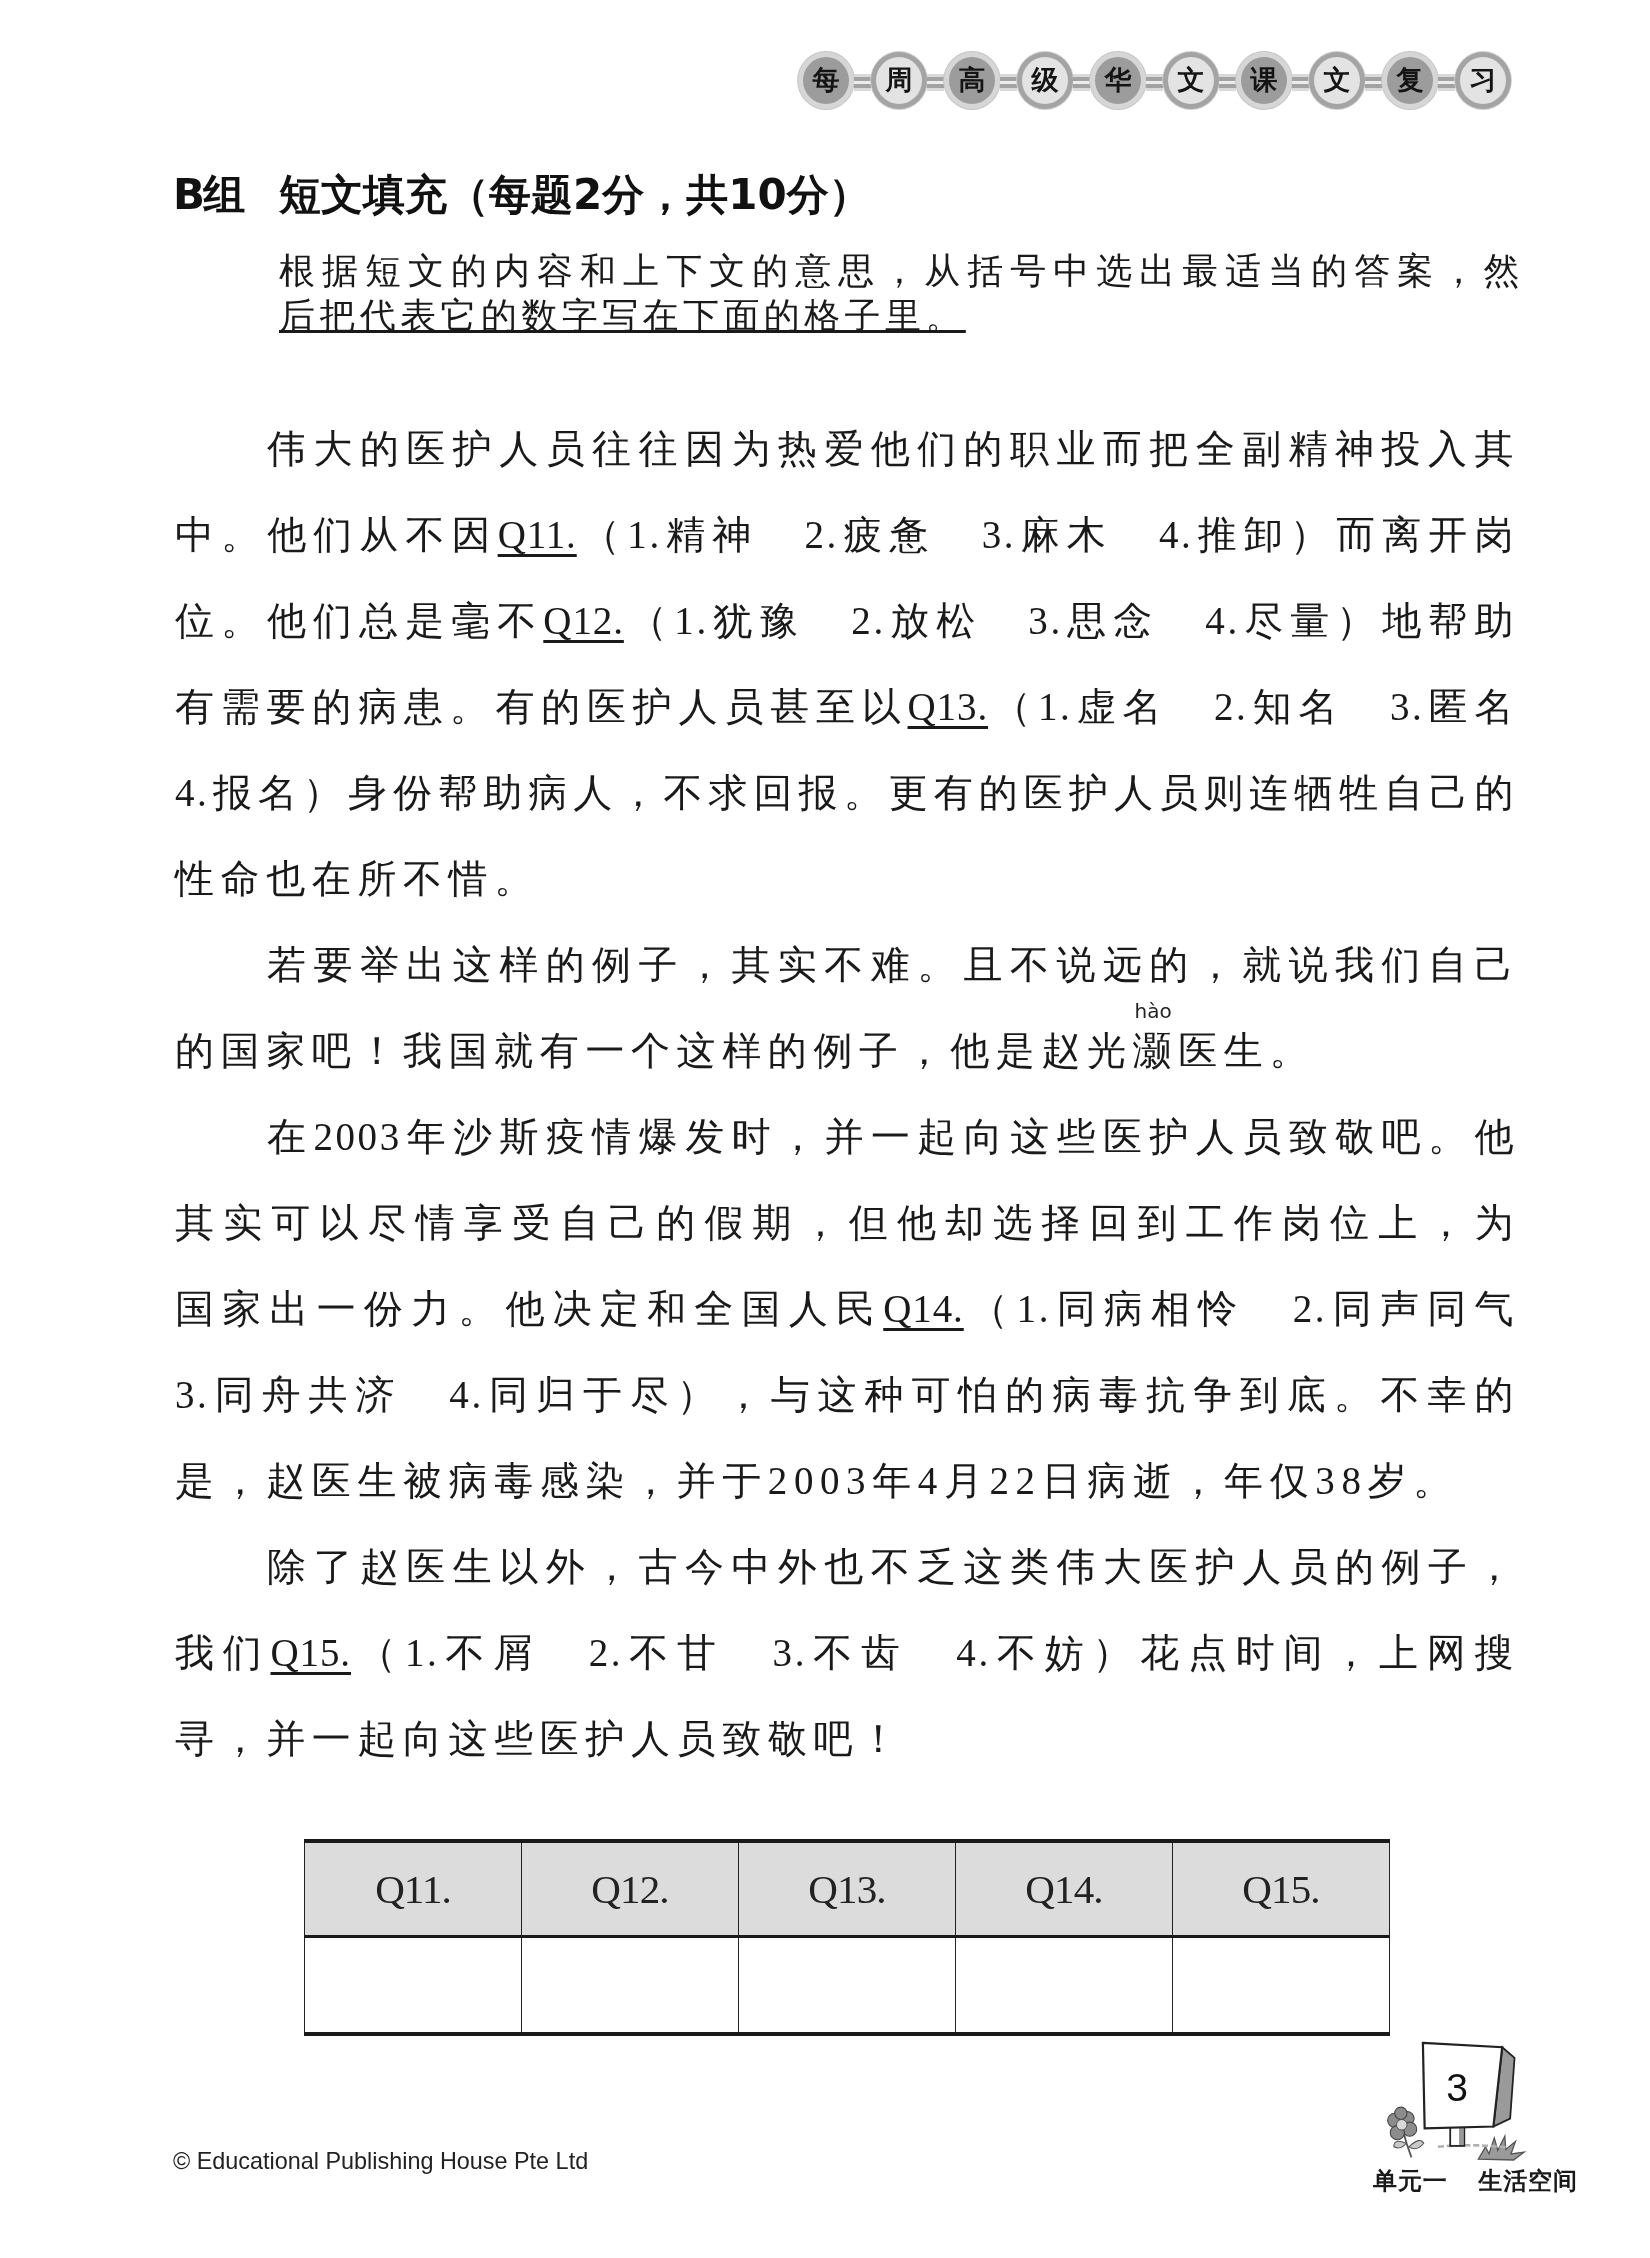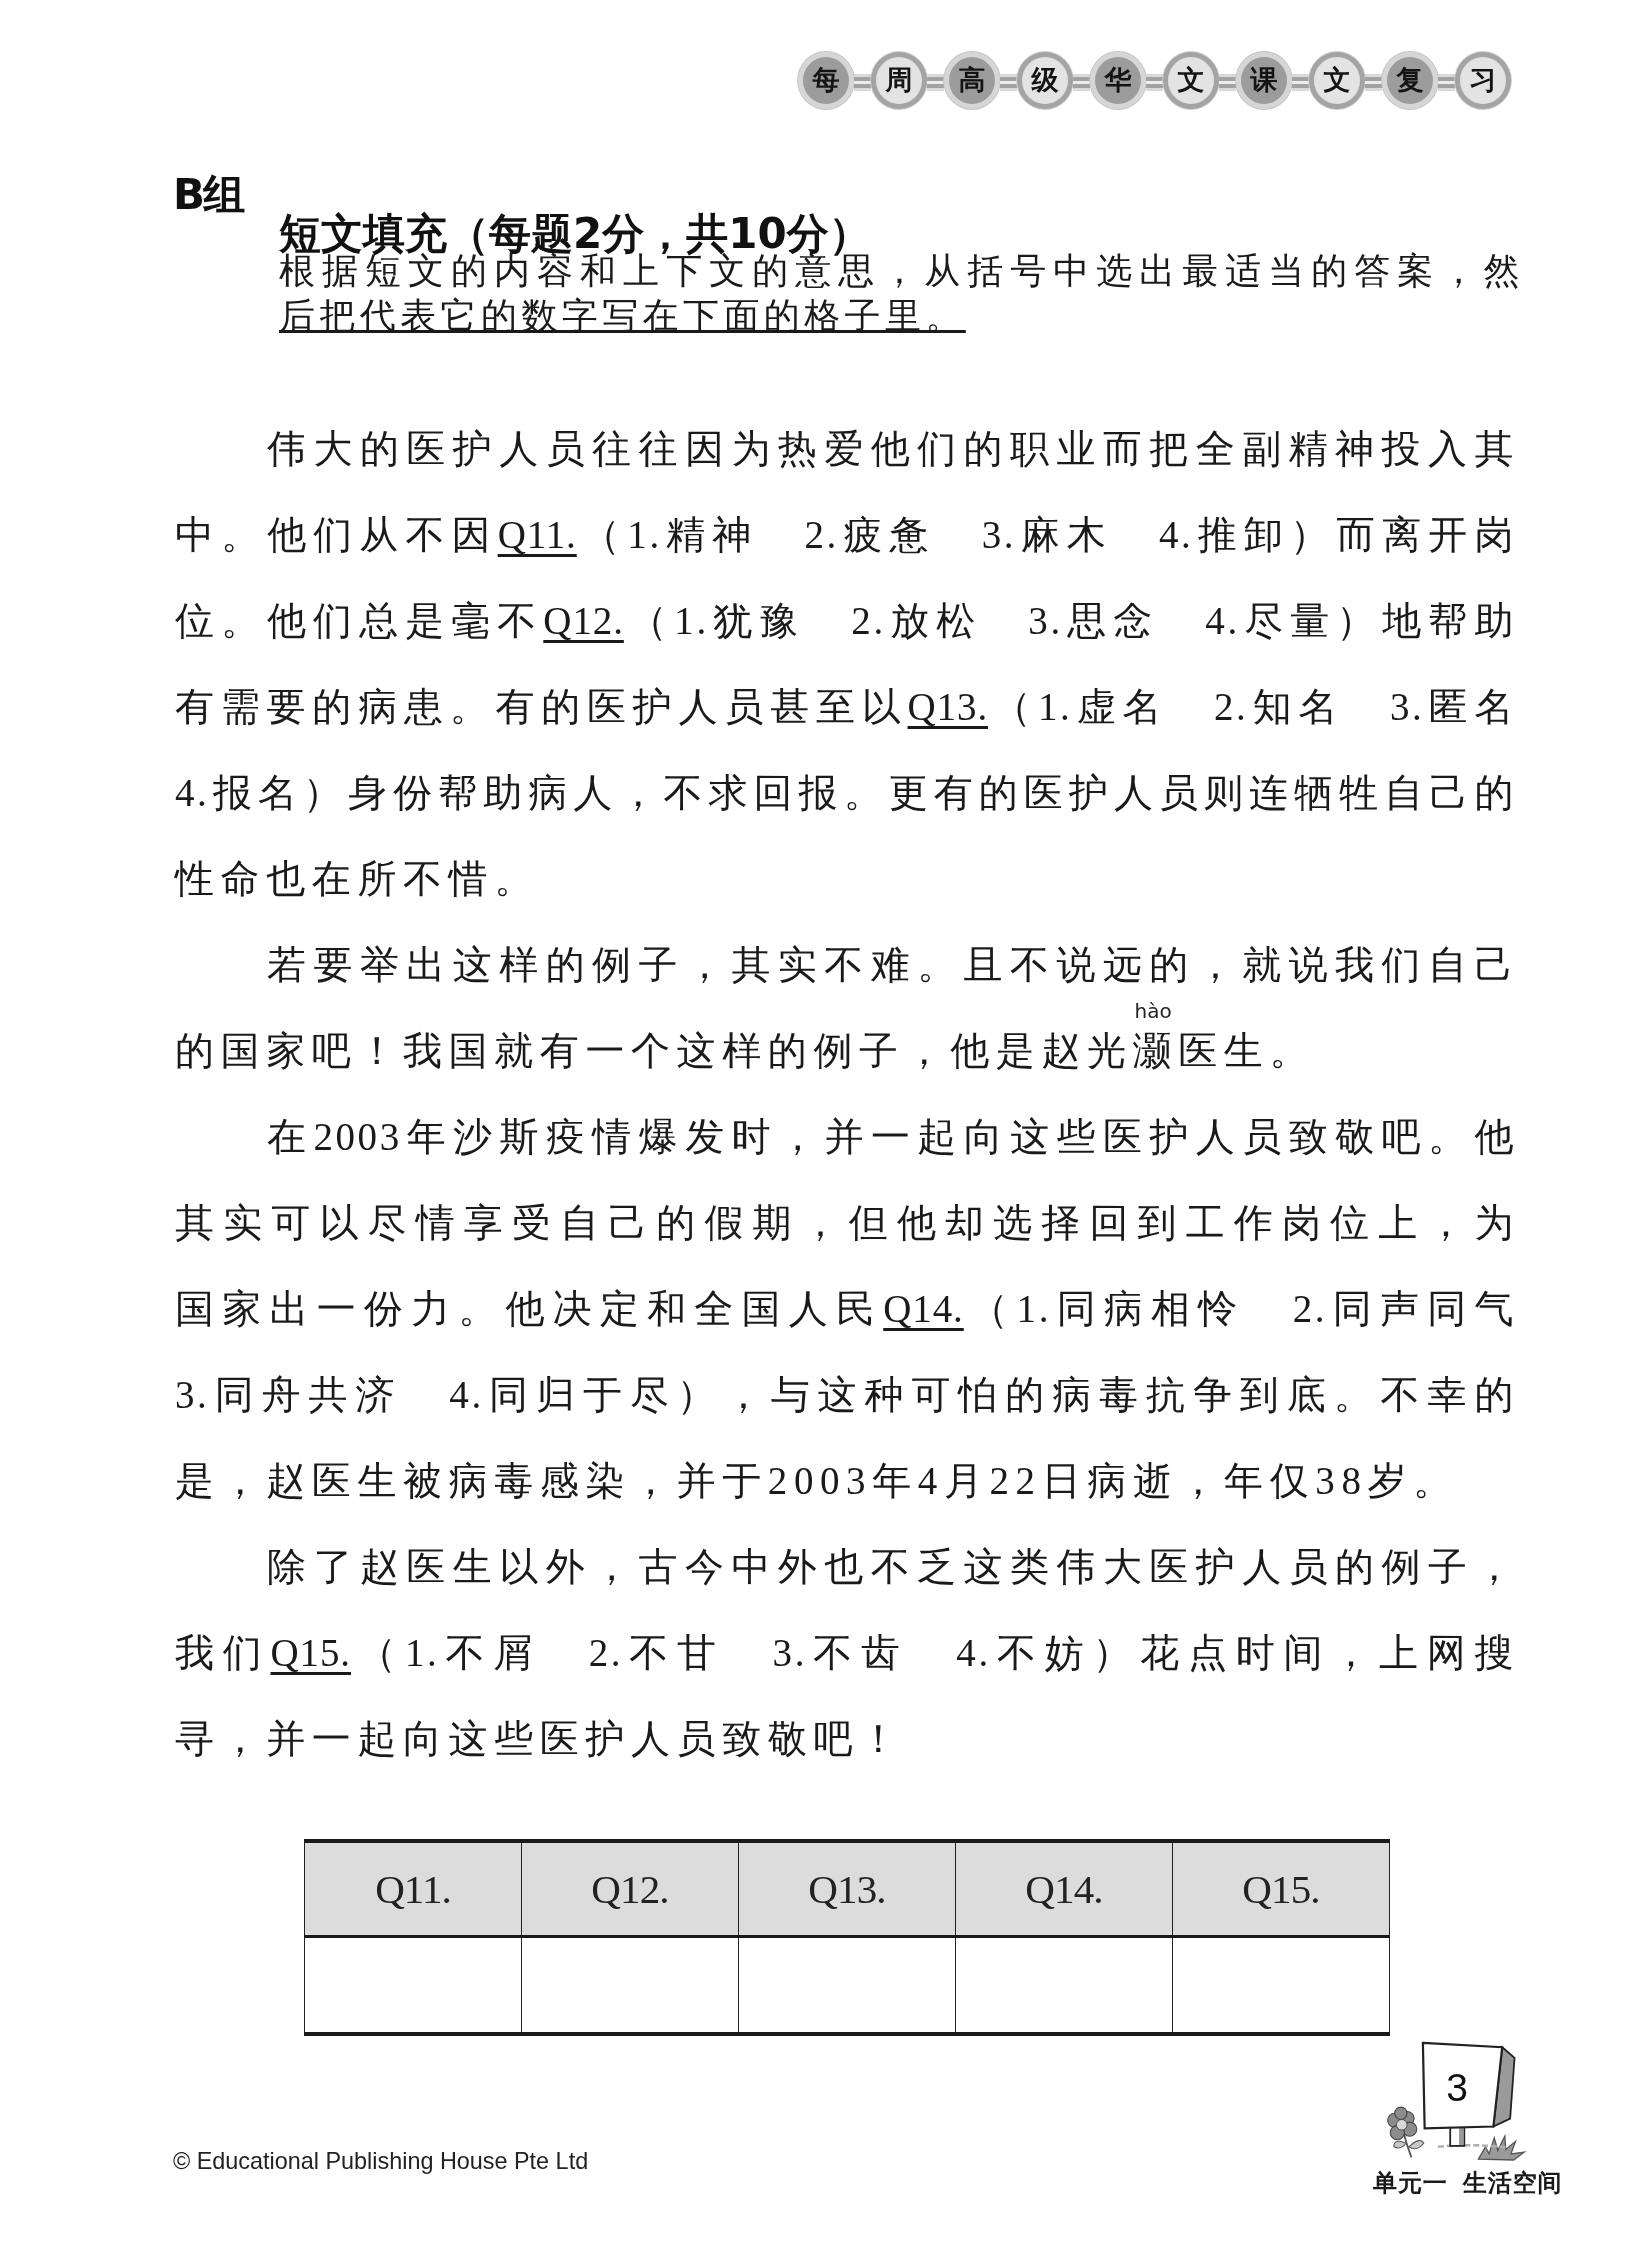--- a/index.html
+++ b/index.html
@@ -26,21 +26,21 @@
     width: 17px; height: 17.6px; flex: 0 0 auto; margin-top: 5.3px;
     background: linear-gradient(#dadada 0 18%, #a2a2a2 18% 40%, #ececec 40% 60%, #a2a2a2 60% 82%, #dadada 82% 100%);
   }
   
   .section-label, .section-title {
     position: absolute; top: 169px; line-height: 51px;
     font-family: "DejaVu Sans", "Liberation Sans", sans-serif;
     font-weight: bold; font-size: 42px; color: #111; text-align: right;
   }
   .section-label { left: 173px; letter-spacing: -1.8px; }
-  .section-title { left: 279px; margin-top: 39px; }
+  .section-title { left: 279px; }
   .instructions {
     position: absolute; left: 279px; top: 248px; width: 1243px;
     font-family: "DejaVu Sans", "Liberation Sans", sans-serif;
     font-size: 36px; color: #1a1a1a;
   }
   .instr-line { height: 45px; line-height: 45px; letter-spacing: 2.6px; }
   .instr-line.full { text-align: justify; text-align-last: justify; }
   .instr-line.last { text-align: left; letter-spacing: 4.4px; text-decoration: underline; }
   
   .passage {
@@ -87,21 +87,21 @@
     font-size: 23.4px; color: #222; line-height: 30px;
   }
   .sign { position: absolute; left: 1376px; top: 2034px; width: 159px; height: 141px; }
   .page-number {
     position: absolute; left: 1420px; top: 2063px; width: 74px; text-align: center;
     font-family: "Liberation Sans", "DejaVu Sans", sans-serif;
     font-size: 39px; line-height: 49px; color: #111;
   }
   .unit-label {
     position: absolute; left: 1373px; top: 2168px;
-    font-family: Liberation Sans, sans-serif;
+    font-family: Liberation Mono, monospace;
     font-size: 24px; font-weight: bold; line-height: 30px; color: #1a1a1a; letter-spacing: 0.9px;
     white-space: pre;
   }
 </style>
 </head>
 <body>
 
 <div class="banner">
   <div class="oval dark">每</div>
   <div class="connector"></div>

